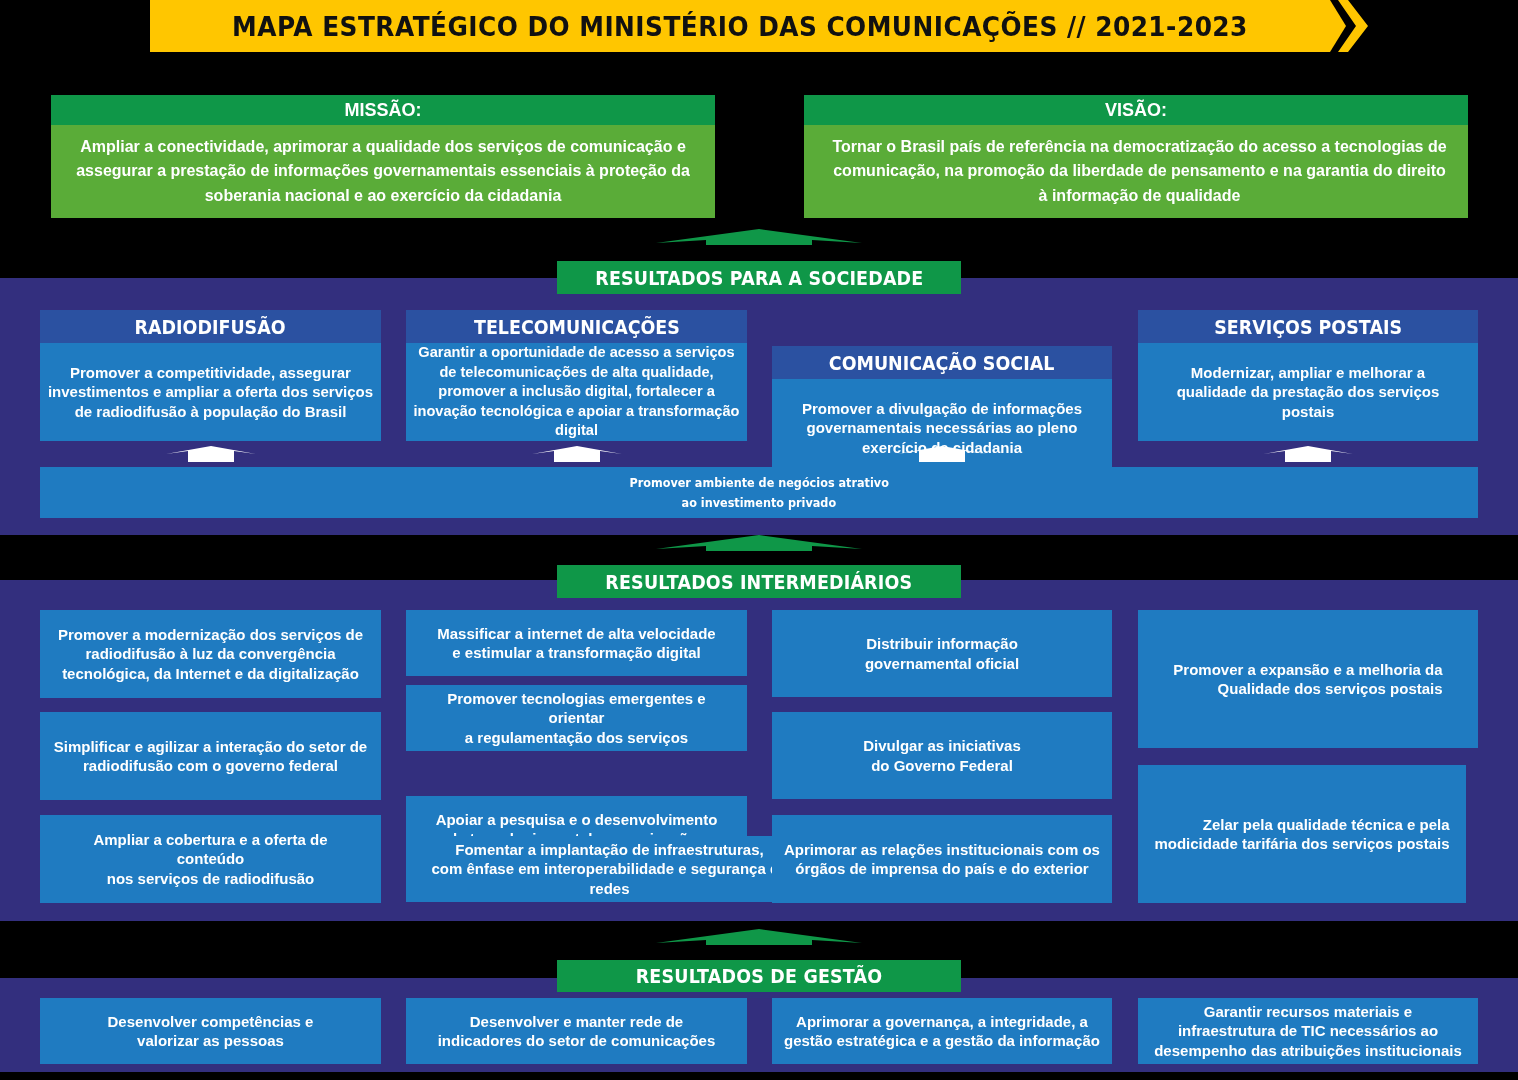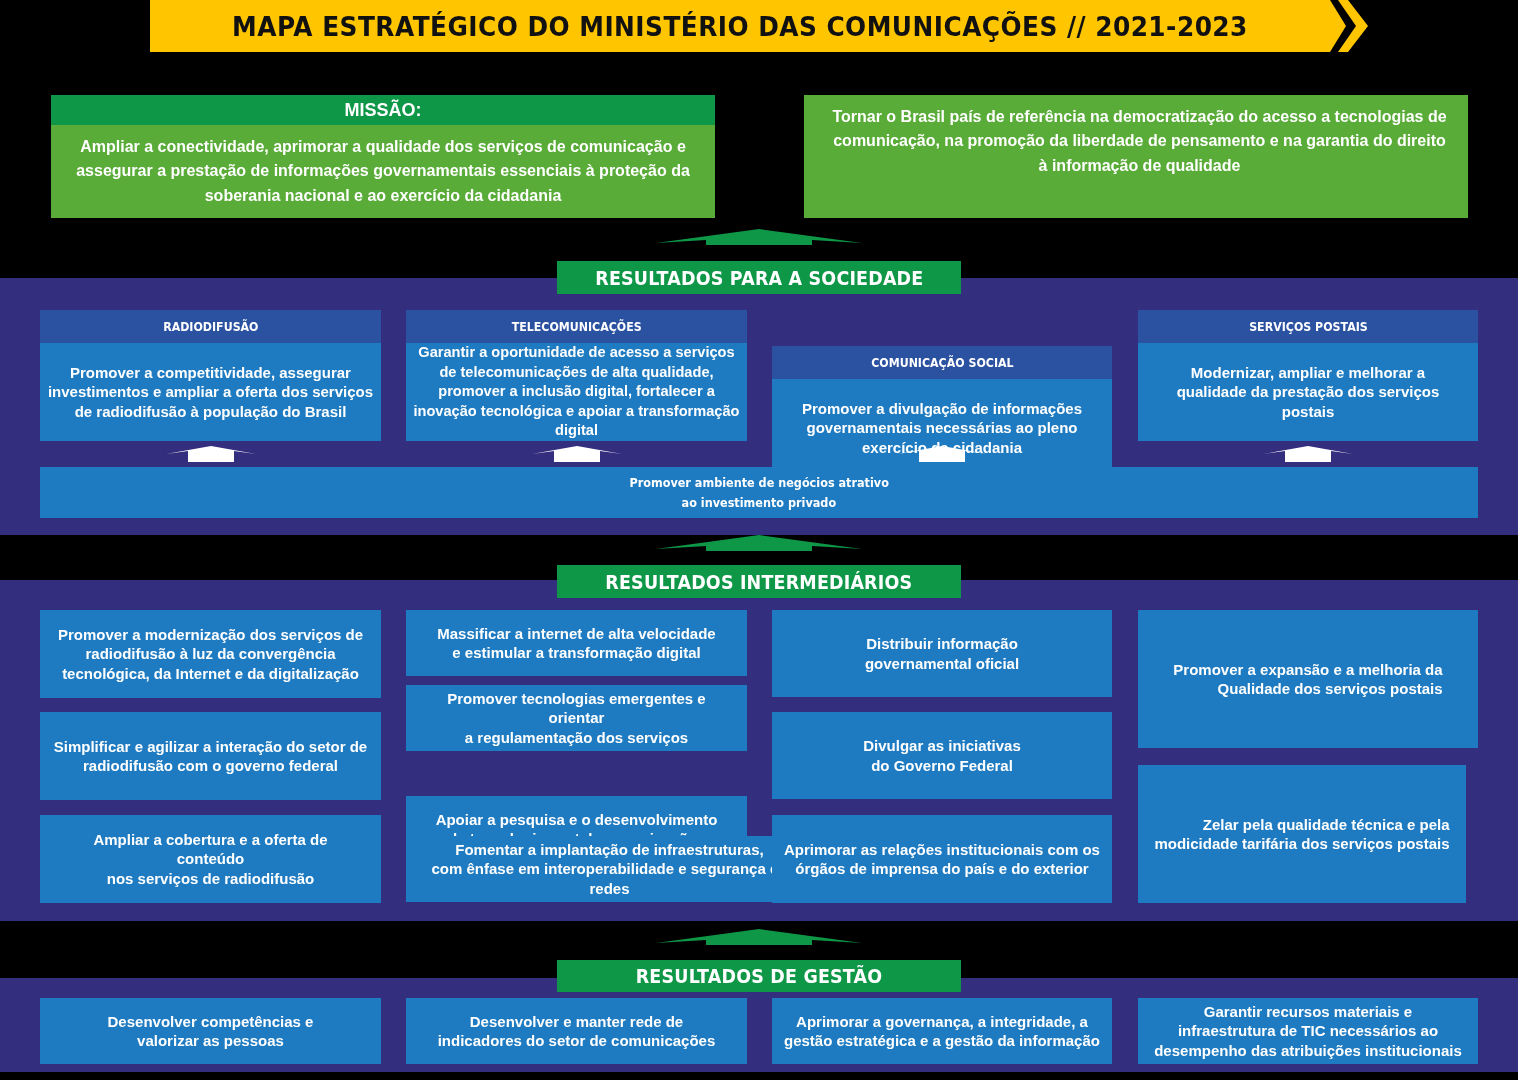--- a/index.html
+++ b/index.html
@@ -26,21 +26,21 @@
   .up-arrow-green { width:206px; height:16px; }
 
   
   .band { background:#332f7e; }
   .section-label { background:#0f9748; display:flex; align-items:center; justify-content:center;
     font-weight:bold; font-size:19px; font-family:"DejaVu Sans", sans-serif; letter-spacing:0.2px;
     transform-origin:center; }
   .section-label span { display:inline-block; transform:scaleX(0.92); }
 
   .col-head { background:#2b51a1; display:flex; align-items:center; justify-content:center;
-    font-weight:bold; font-size:12px; font-family:"DejaVu Sans", sans-serif; }
+    font-weight:bold; font-size:19px; font-family:"DejaVu Sans", sans-serif; }
   .col-head span { display:inline-block; transform:scaleX(0.92); }
   .card { background:#1f7bc1; display:flex; align-items:center; justify-content:center; text-align:center;
     font-weight:bold; font-size:15px; line-height:19.5px; padding:0 6px; white-space:pre-line; }
   .card.tight { font-size:14.6px; }
   .wide-card { background:#1f7bc1; display:flex; flex-direction:column; align-items:center; justify-content:center;
     font-weight:bold; font-size:12.5px; line-height:20px; font-family:"DejaVu Sans", sans-serif; }
   .wide-card span { display:block; transform:scaleX(0.9); }
   .white-arrow { width:90px; height:16px; }
 </style>
 </head>
@@ -53,20 +53,21 @@
   </svg>
   <div class="title-text">MAPA ESTRATÉGICO DO MINISTÉRIO DAS COMUNICAÇÕES  //  2021-2023</div>
 </div>
 
 <div class="abs mv-box" style="left:51px;top:95px;width:664px;height:123px;">
   <div class="mv-head">MISSÃO:</div>
   <div class="mv-body" style="height:93px;">Ampliar a conectividade, aprimorar a qualidade dos serviços de comunicação e assegurar a prestação de informações governamentais essenciais à proteção da soberania nacional e ao exercício da cidadania</div>
 </div>
 
 <div class="abs mv-box" style="left:804px;top:95px;width:664px;height:123px;">
+  <div class="mv-head">VISÃO:</div>
   <div class="mv-body" style="height:93px;padding:0 20px;margin-left:7px;">Tornar o Brasil país de referência na democratização do acesso a tecnologias de comunicação, na promoção da liberdade de pensamento e na garantia do direito à informação de qualidade</div>
 </div>
 
 <svg class="abs up-arrow-green" style="left:656px;top:229px;" width="206" height="16">
   <polygon points="0,14 50,11 50,16 156,16 156,11 206,14 103,0" fill="#0f9748"></polygon>
 </svg>
 
 <div class="abs band" style="left:0;top:278px;width:1518px;height:257px;"></div>
 <div class="abs section-label" style="left:557px;top:261px;width:404px;height:33px;">
   <span>RESULTADOS PARA A SOCIEDADE</span>

